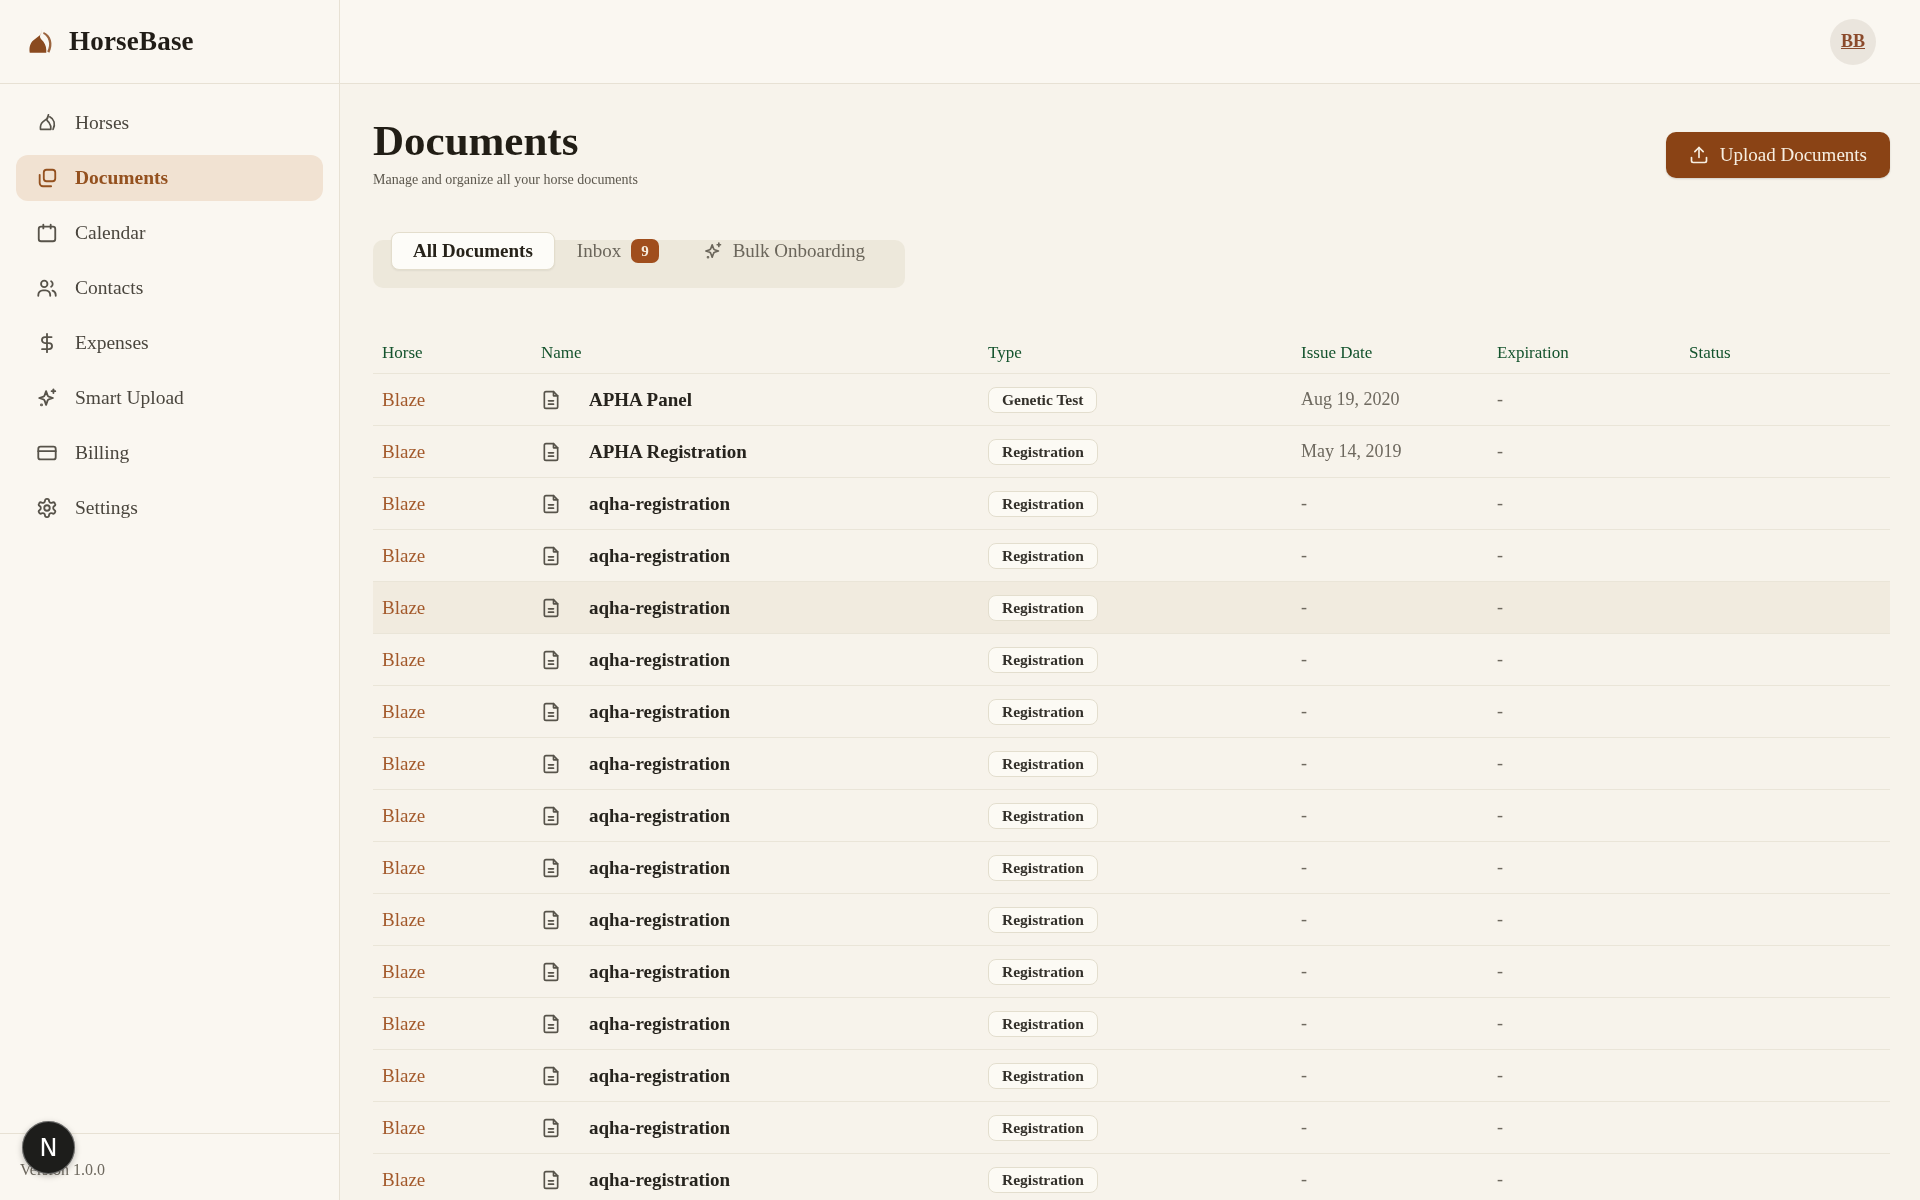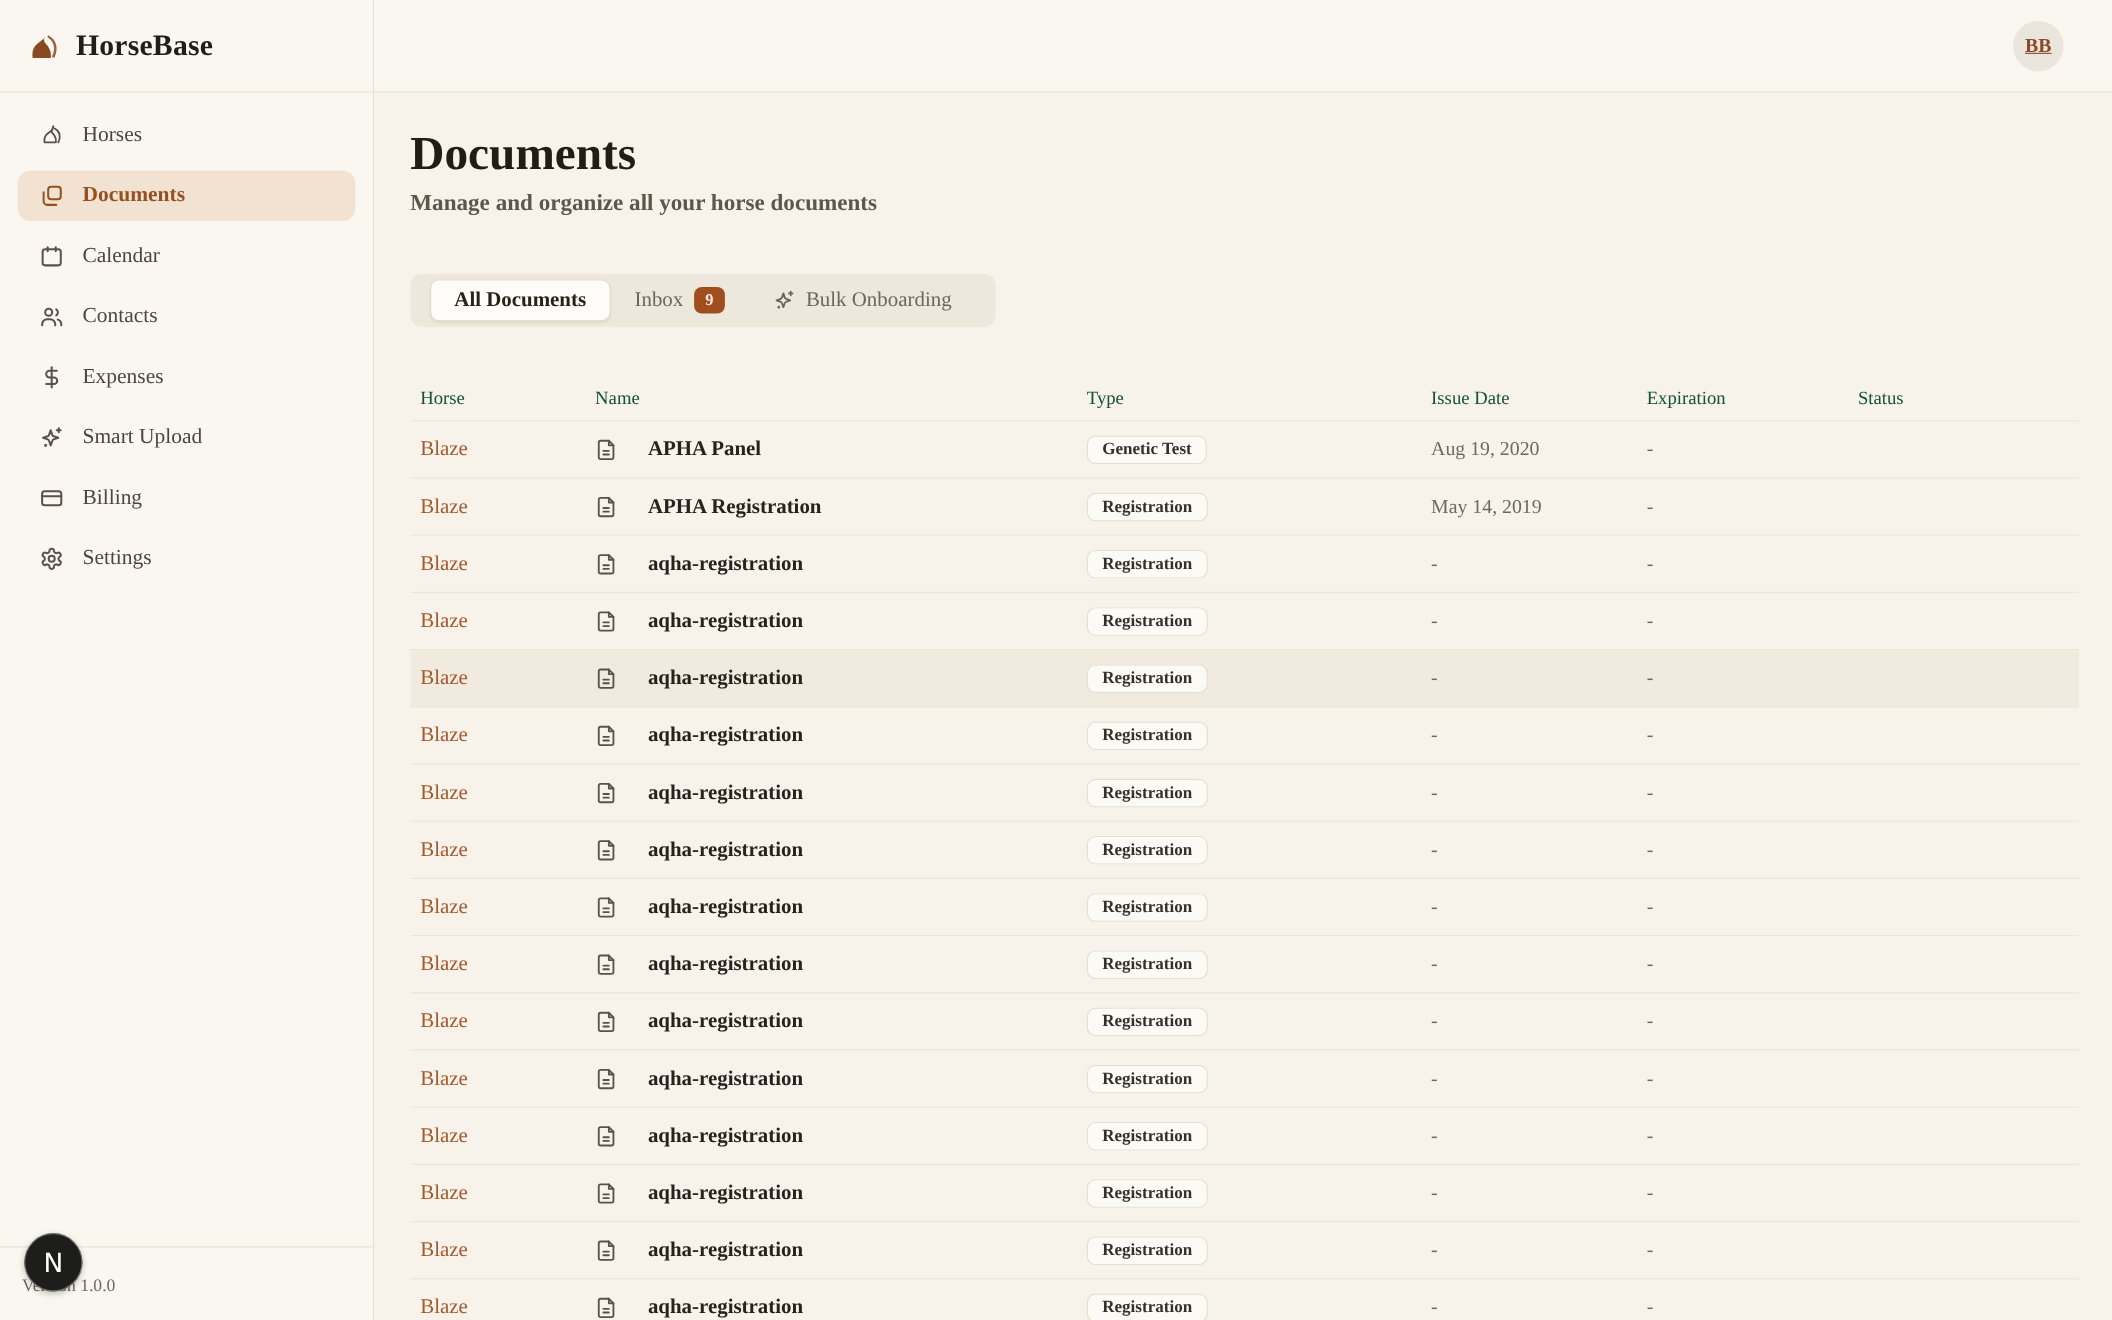--- a/index.html
+++ b/index.html
@@ -76,31 +76,31 @@
     display:flex; align-items:center; justify-content:center;
     font-size:18px; font-weight:700; color:#8B4A2B; cursor:pointer;text-decoration:underline;
   }
   
   .main{
     position:absolute; left:340px; right:0; top:84px; bottom:0;
     padding:34px 30px 0 33px; overflow:hidden;
   }
   .page-header{ display:flex; justify-content:space-between; align-items:flex-start; }
   .page-title{ font-size:43px; font-weight:700; line-height:1.05; color:#211D15; }
-  .page-subtitle{ font-size:21px; color:#5C574D; margin-top:9px;font-weight:bold; }
+  .page-subtitle{ font-size:14px; color:#5C574D; margin-top:9px; }
   .upload-btn{
     margin-top:14px; height:46px; display:inline-flex; align-items:center; gap:11px;
     background:var(--brand); color:#F7EFE2; border:none; border-radius:10px;
     padding:0 23px; font-size:19px; font-family:inherit; cursor:pointer;
     box-shadow:0 1px 2px rgba(0,0,0,.15);
   }
   .upload-btn svg{ width:20px; height:20px; }
   
   .tabs{
-    margin-top:52px; display:inline-flex; align-items:center;
+    margin-top:52px; display:inline-flex; align-items:flex-end;
     background:var(--tabs-bg); border-radius:10px; padding:18px; height:48px;
   }
   .tab{
     display:flex; align-items:center; gap:10px; height:38px; padding:0 21px;
     border-radius:8px; font-size:19px; color:#6B665B; cursor:pointer;
     background:transparent; border:1px solid transparent; font-family:inherit;
   }
   .tab.active{
     background:var(--tab-active-bg); border:1px solid var(--tab-border);
     box-shadow:0 1px 2px rgba(0,0,0,.06); color:#262219; font-weight:600;
@@ -216,20 +216,28 @@
 <header class="topbar">
   <div class="avatar">BB</div>
 </header>
 
 <main class="main">
   <div class="page-header">
     <div>
       <h1 class="page-title">Documents</h1>
       <p class="page-subtitle">Manage and organize all your horse documents</p>
     </div>
+    <button class="upload-btn">
+      <svg viewBox="0 0 24 24" fill="none" stroke="currentColor" stroke-width="2" stroke-linecap="round" stroke-linejoin="round">
+        <path d="M21 15v4a2 2 0 0 1-2 2H5a2 2 0 0 1-2-2v-4"></path>
+        <polyline points="17 8 12 3 7 8"></polyline>
+        <line x1="12" y1="3" x2="12" y2="15"></line>
+      </svg>
+      <span>Upload Documents</span>
+    </button>
   </div>
 
   <div class="tabs">
     <button class="tab active">
       <span>All Documents</span>
     </button>
     <button class="tab">
       <span>Inbox</span>
       <span class="tab-badge">9</span>
     </button>

